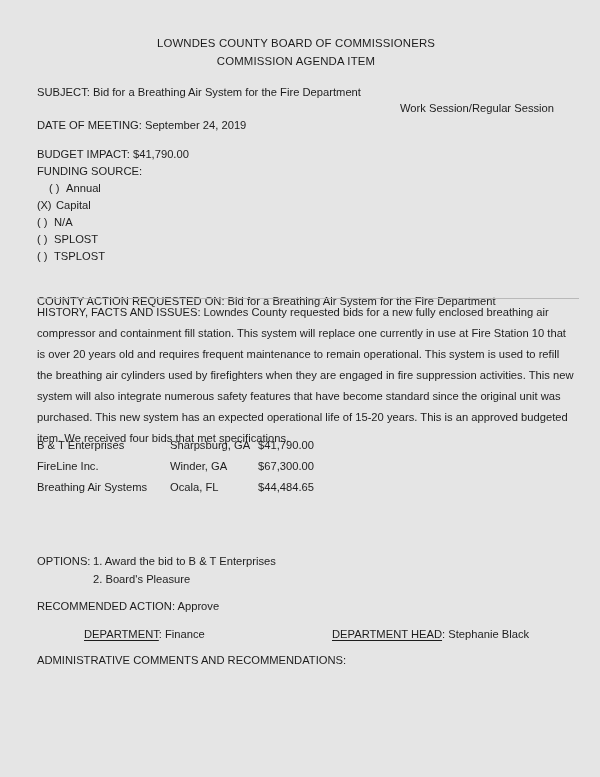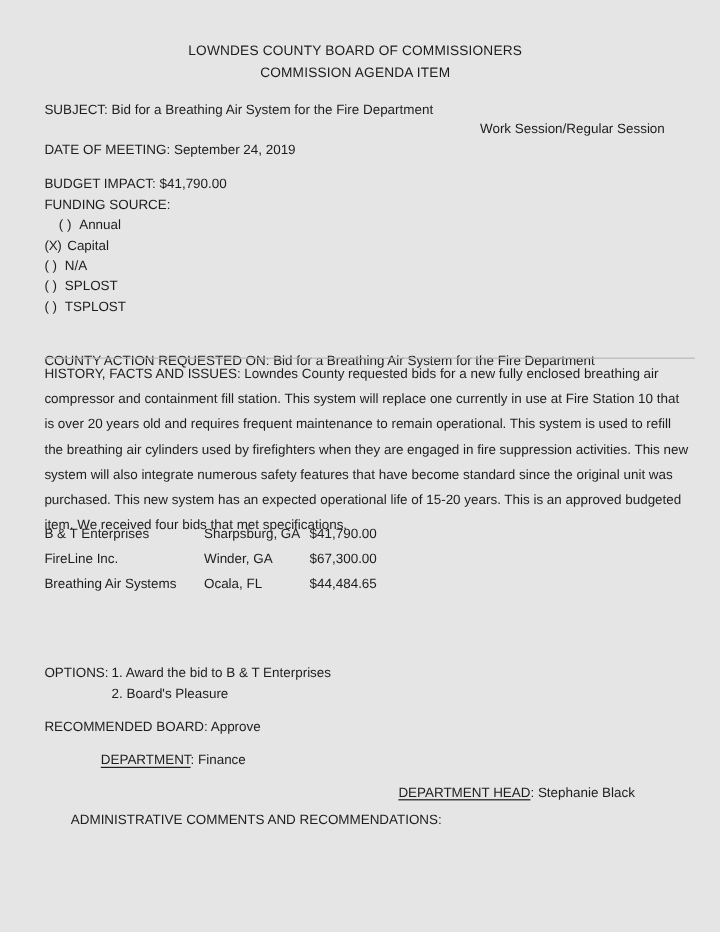--- a/index.html
+++ b/index.html
@@ -141,21 +141,21 @@
     top: 571px;
     font-size: 11.2px;
     line-height: 16px;
     white-space: nowrap;
   }
 
   .u { text-decoration: underline; text-underline-offset: 1.5px; padding-left: 47px; }
 
   .dept-row { position: absolute; top: 626px; }
   .dept-left { left: 37px; }
-  .dept-right { left: 285px; margin-top: 27px; }
+  .dept-right { left: 285px; }
 </style>
 </head>
 <body>
 
 <div id="page">
   <div class="doc">
 
     <div class="title-block">
       <div class="title-line">LOWNDES COUNTY BOARD OF COMMISSIONERS</div>
       <div class="title-line">COMMISSION AGENDA ITEM</div>
@@ -213,26 +213,26 @@
           <td class="bid-city">Ocala, FL</td>
           <td class="bid-amount">$44,484.65</td>
         </tr>
       </tbody>
     </table>
 
     <div class="options-label">OPTIONS:</div>
     <div class="option-1">1. Award the bid to B &amp; T Enterprises</div>
     <div class="option-2">2. Board's Pleasure</div>
 
-    <div class="row" style="top:598px;">RECOMMENDED BOARD: Approve</div>
+    <div class="row" style="top:598px;">RECOMMENDED ACTION: Approve</div>
 
     <div class="row dept-row dept-left">
       <span class="u">DEPARTMENT</span><span>: </span><span>Finance</span>
     </div>
 
     <div class="row dept-row dept-right">
       <span class="u">DEPARTMENT HEAD</span><span>: </span><span>Stephanie Black</span>
     </div>
 
-    <div class="row" style="top:676px;margin-left:22px;">ADMINISTRATIVE COMMENTS AND RECOMMENDATIONS:</div>
+    <div class="row" style="top:652px;">ADMINISTRATIVE COMMENTS AND RECOMMENDATIONS:</div>
 
   </div>
 </div>
 
 </body></html>

